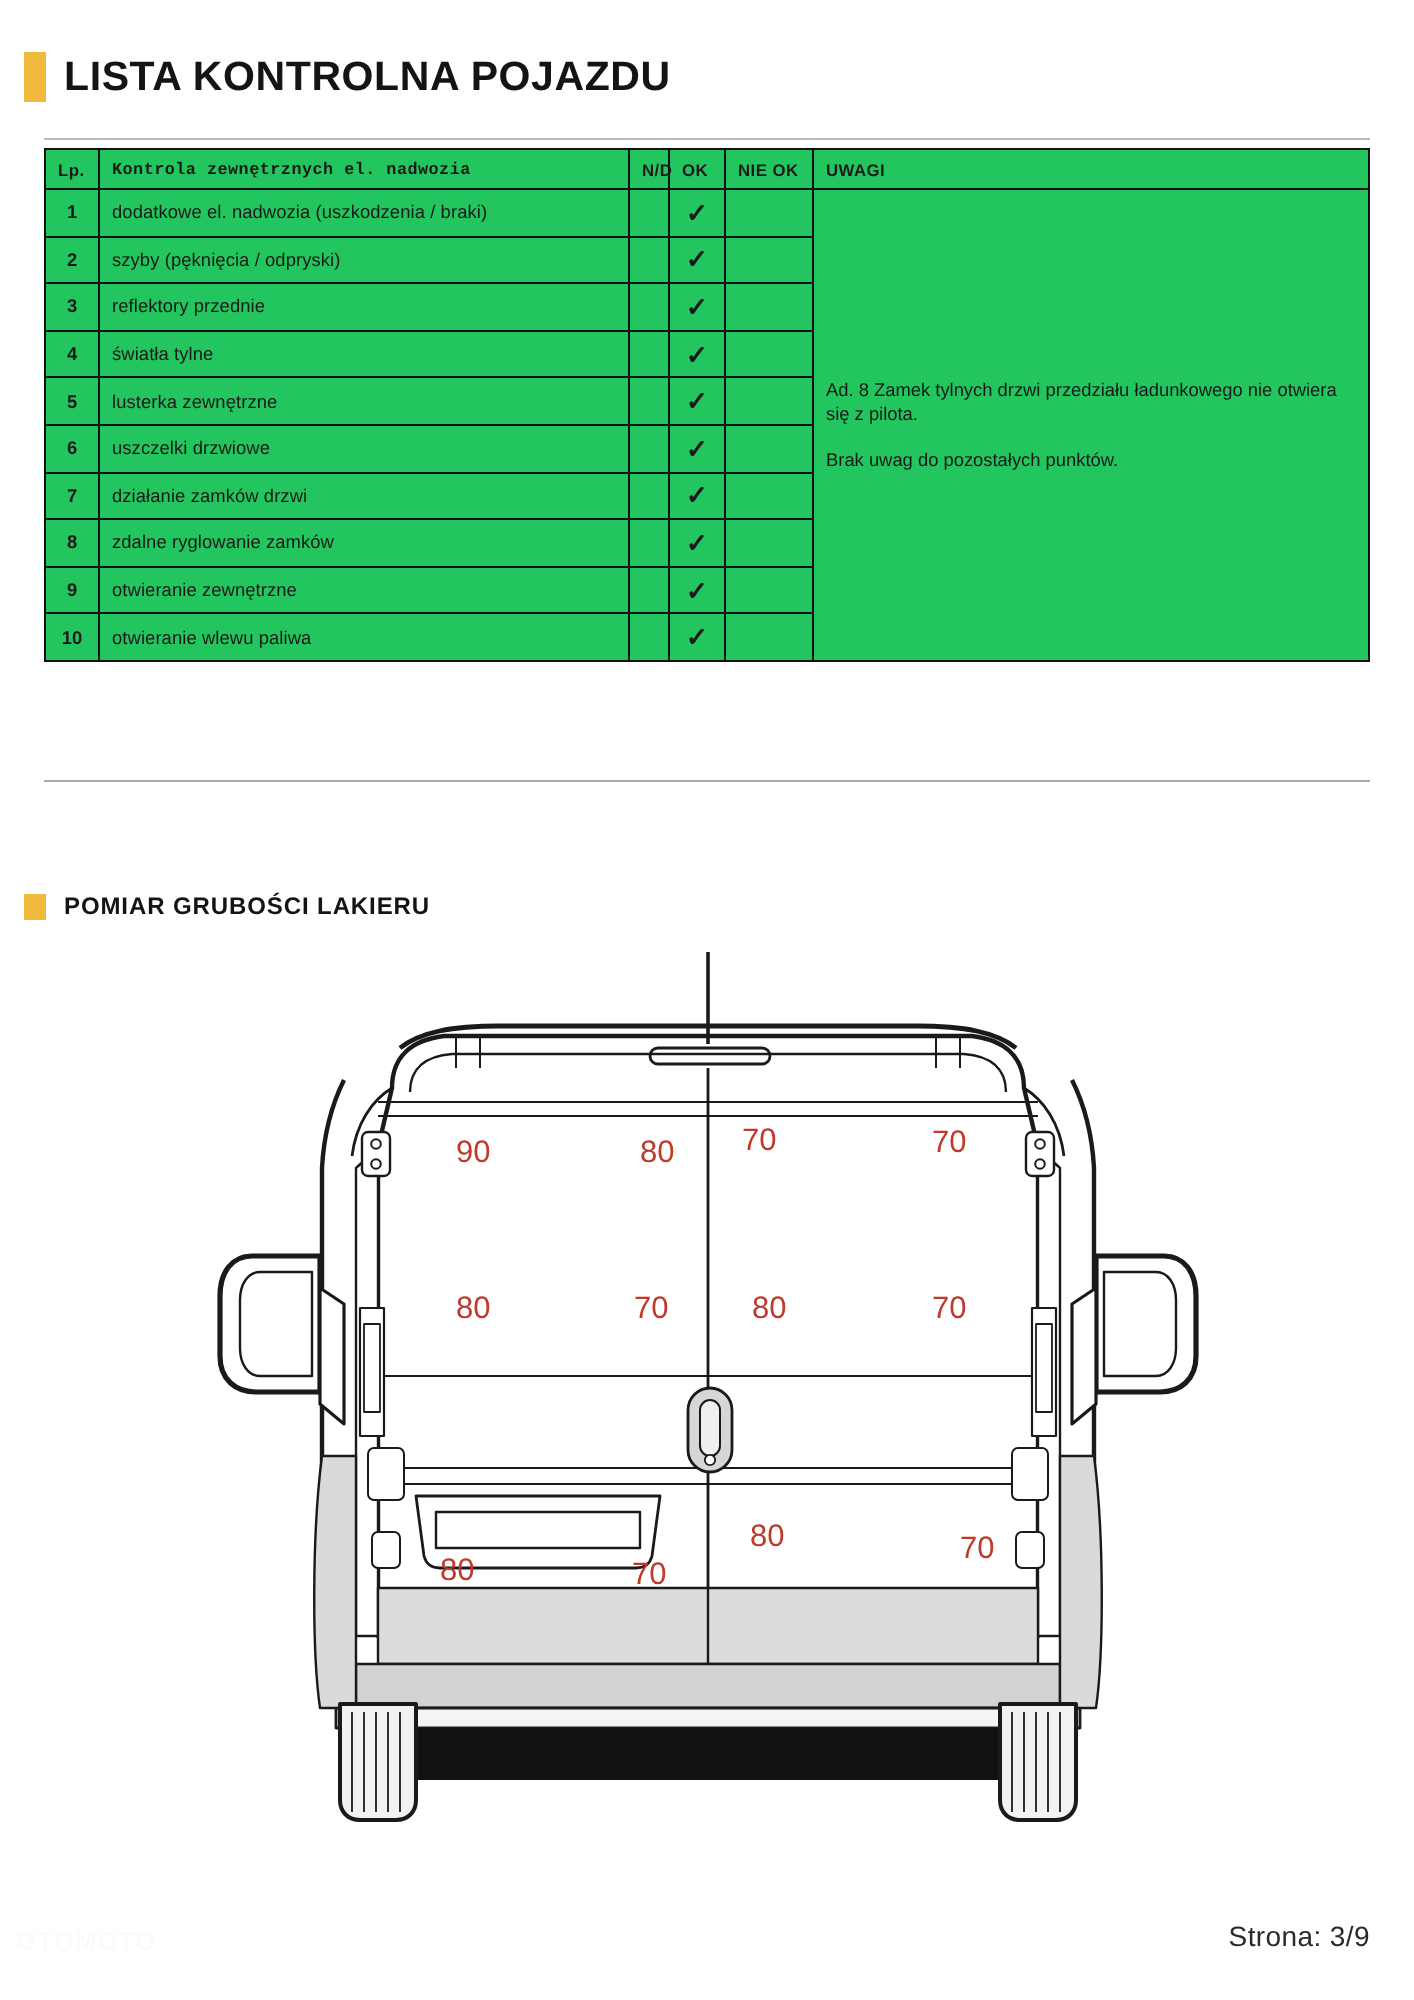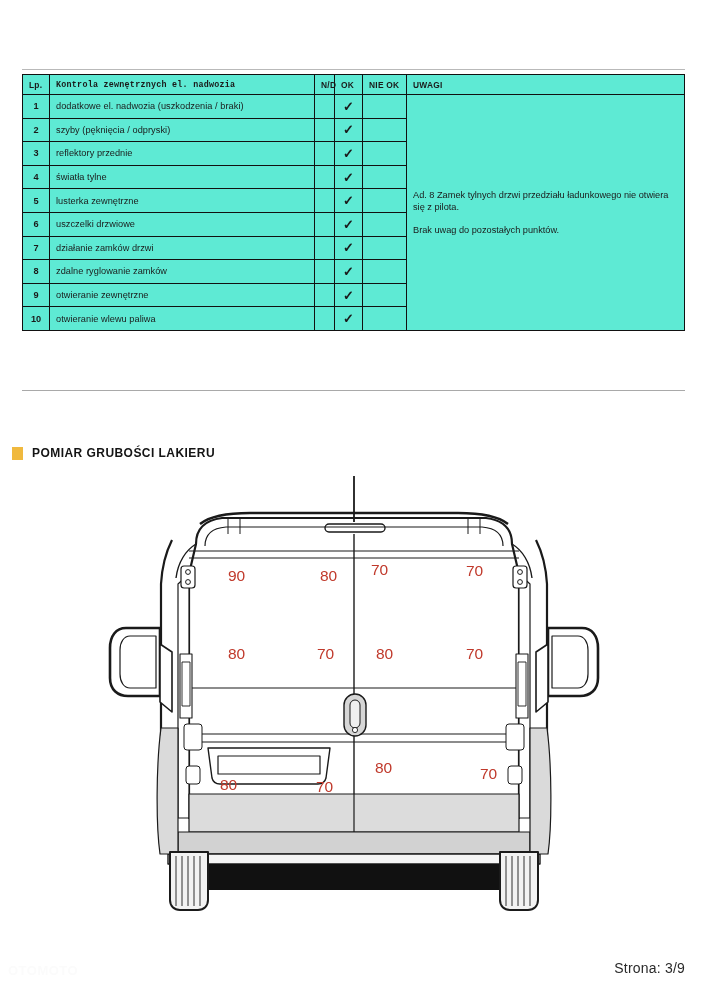--- a/index.html
+++ b/index.html
@@ -31,21 +31,21 @@
   }
 
   
   .rule-top { position:absolute; left:22px; top:69px; width:663px; height:1px; background:#b9b9b9; }
   .rule-mid { position:absolute; left:22px; top:390px; width:663px; height:1px; background:#a9a9a9; }
 
   
   .table-wrap { position: absolute; left: 22px; top: 74px; width: 663px; }
   table.checklist {
     width: 100%; border-collapse: collapse; table-layout: fixed;
-    background: #5eead4;
+    background: #22c55e;
   }
   table.checklist th, table.checklist td {
     border: 1px solid #111;
     padding: 0 6px;
     font-size: 9.2px;
     height: 23.6px;
     vertical-align: middle;
   }
   table.checklist thead th {
     font-weight: 700; font-size: 8.4px; letter-spacing: 0.25px;
@@ -84,20 +84,24 @@
     position: absolute; left: 8px; top: 963px;
     font-size: 13px; font-weight: 700; letter-spacing: 0.5px;
     color: #fbfbfb; user-select: none;
   }
 </style>
 </head>
 <body>
 
 <div class="page">
 
+  <div class="section-head" id="checklist-heading">
+    <span class="accent-bar"></span>
+    <span class="section-title">LISTA KONTROLNA POJAZDU</span>
+  </div>
 
   <div class="rule-top"></div>
 
   <div class="table-wrap">
     <table class="checklist">
       <thead>
         <tr>
           <th class="c-lp">Lp.</th>
           <th class="c-name">Kontrola zewnętrznych el. nadwozia</th>
           <th class="c-nd">N/D</th>

